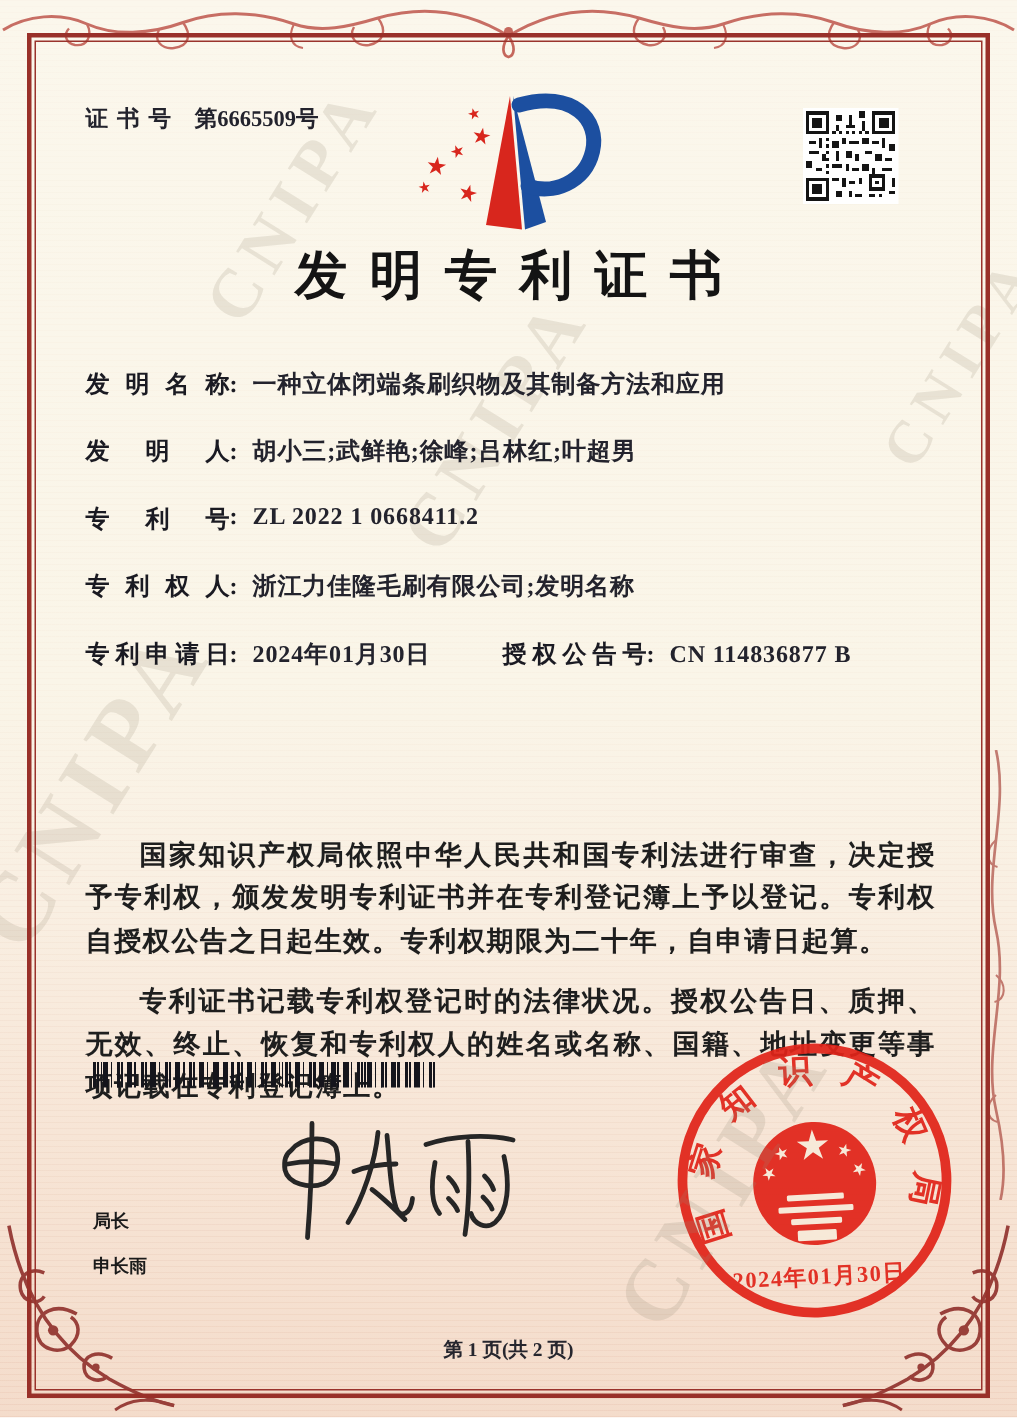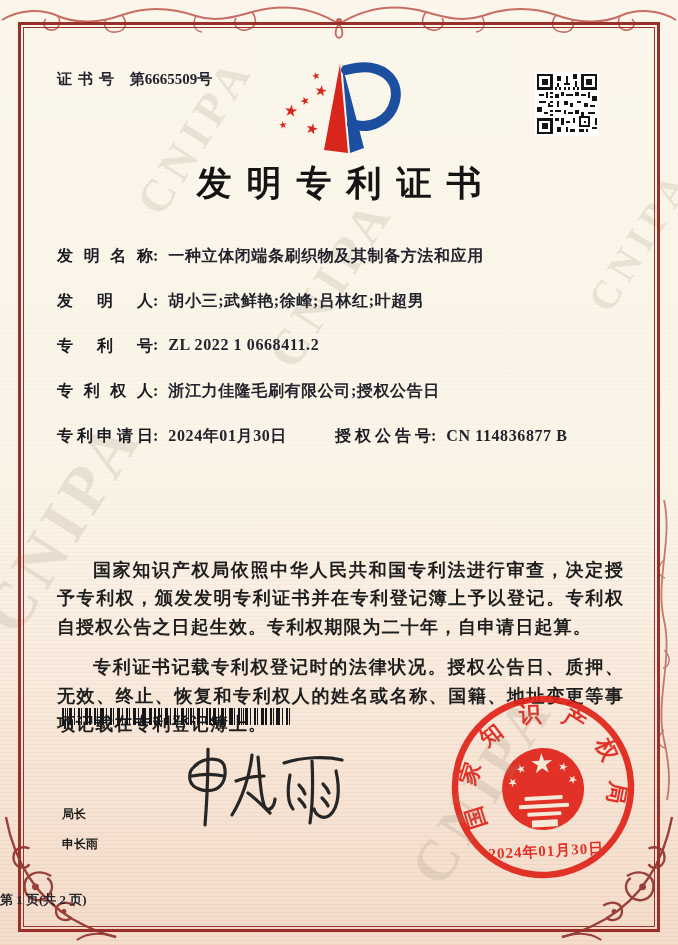--- a/index.html
+++ b/index.html
@@ -43,21 +43,21 @@
   .paras p{margin:0 0 12px 0;font-size:18px;line-height:1.58;text-indent:2em;
     font-weight:600;color:#1e1e1e;letter-spacing:1.1px;text-align:justify;}
   .barcode{position:absolute;left:62px;top:708px;width:228px;height:17px;
     background:
       repeating-linear-gradient(90deg,#15151c 0 2px,rgba(0,0,0,0) 2px 3px,#15151c 3px 4px,rgba(0,0,0,0) 4px 7px,#15151c 7px 10px,rgba(0,0,0,0) 10px 12px,#15151c 12px 13px,rgba(0,0,0,0) 13px 16px),
       repeating-linear-gradient(90deg,rgba(0,0,0,0) 0 5px,#15151c 5px 6px,rgba(0,0,0,0) 6px 11px);}
   .signatory{position:absolute;left:62px;top:806px;font-size:12px;font-weight:bold;color:#1b1b1b;}
   .signatory div{margin-bottom:13px;}
   .signature{position:absolute;left:178px;top:743px;width:170px;height:85px;z-index:5;}
   .seal{position:absolute;left:450px;top:694px;width:186px;height:186px;z-index:4;transform:rotate(-3deg);}
-  .footer{position:absolute;left:0;top:891px;width:100%;text-align:left;font-size:13px;
+  .footer{position:absolute;left:0;top:891px;width:100%;text-align:center;font-size:13px;
     font-weight:bold;color:#26262e;}
 </style>
 </head>
 <body>
 
 <div class="page">
 
   <span class="watermark wm1">CNIPA</span>
   <span class="watermark wm2">CNIPA</span>
   <span class="watermark wm3">CNIPA</span>
@@ -170,21 +170,21 @@
       <div class="frow">
         <span class="flabel">发明名称</span><span class="fcolon">:</span><span class="fvalue">一种立体闭端条刷织物及其制备方法和应用</span>
       </div>
       <div class="frow">
         <span class="flabel">发明人</span><span class="fcolon">:</span><span class="fvalue">胡小三;武鲜艳;徐峰;吕林红;叶超男</span>
       </div>
       <div class="frow">
         <span class="flabel">专利号</span><span class="fcolon">:</span><span class="fvalue">ZL 2022 1 0668411.2</span>
       </div>
       <div class="frow">
-        <span class="flabel">专利权人</span><span class="fcolon">:</span><span class="fvalue">浙江力佳隆毛刷有限公司;授权公告日</span>
+        <span class="flabel">专利权人</span><span class="fcolon">:</span><span class="fvalue">浙江力佳隆毛刷有限公司;发明名称</span>
       </div>
       <div class="frow">
         <span class="flabel">专利申请日</span><span class="fcolon">:</span><span class="fvalue">2024年01月30日</span><span class="pair2"><span class="flabel">授权公告号</span><span class="fcolon">:</span><span class="fvalue">CN 114836877 B</span></span>
       </div>
     </div>
 
     <div class="paras">
       <p>国家知识产权局依照中华人民共和国专利法进行审查，决定授予专利权，颁发发明专利证书并在专利登记簿上予以登记。专利权自授权公告之日起生效。专利权期限为二十年，自申请日起算。</p>
       <p>专利证书记载专利权登记时的法律状况。授权公告日、质押、无效、终止、恢复和专利权人的姓名或名称、国籍、地址变更等事项记载在专利登记簿上。</p>
     </div>

